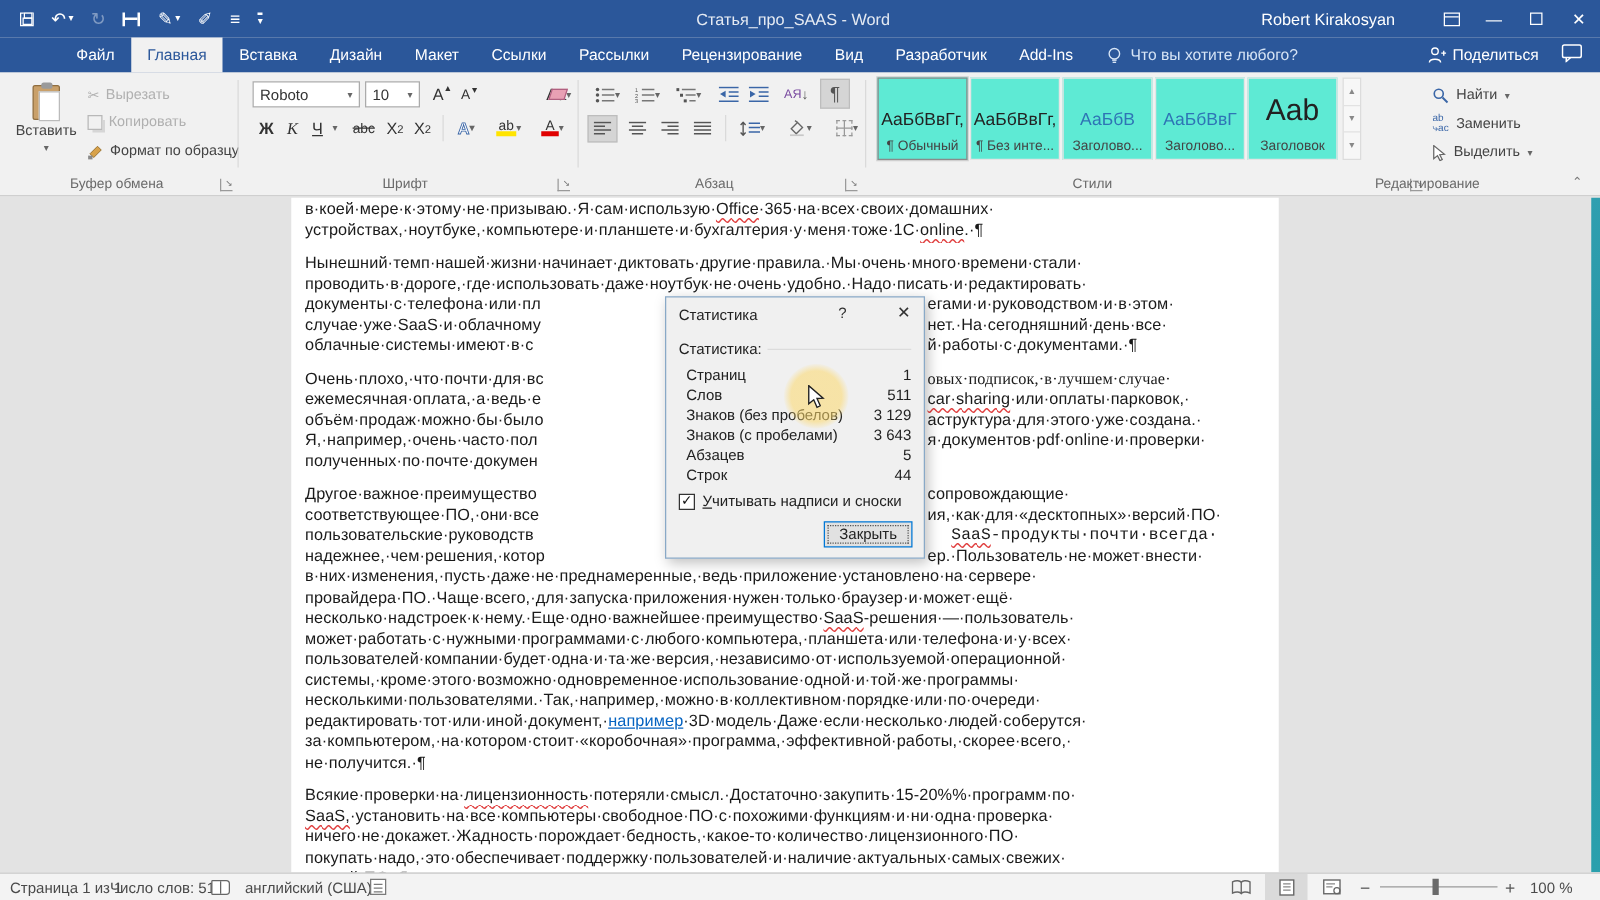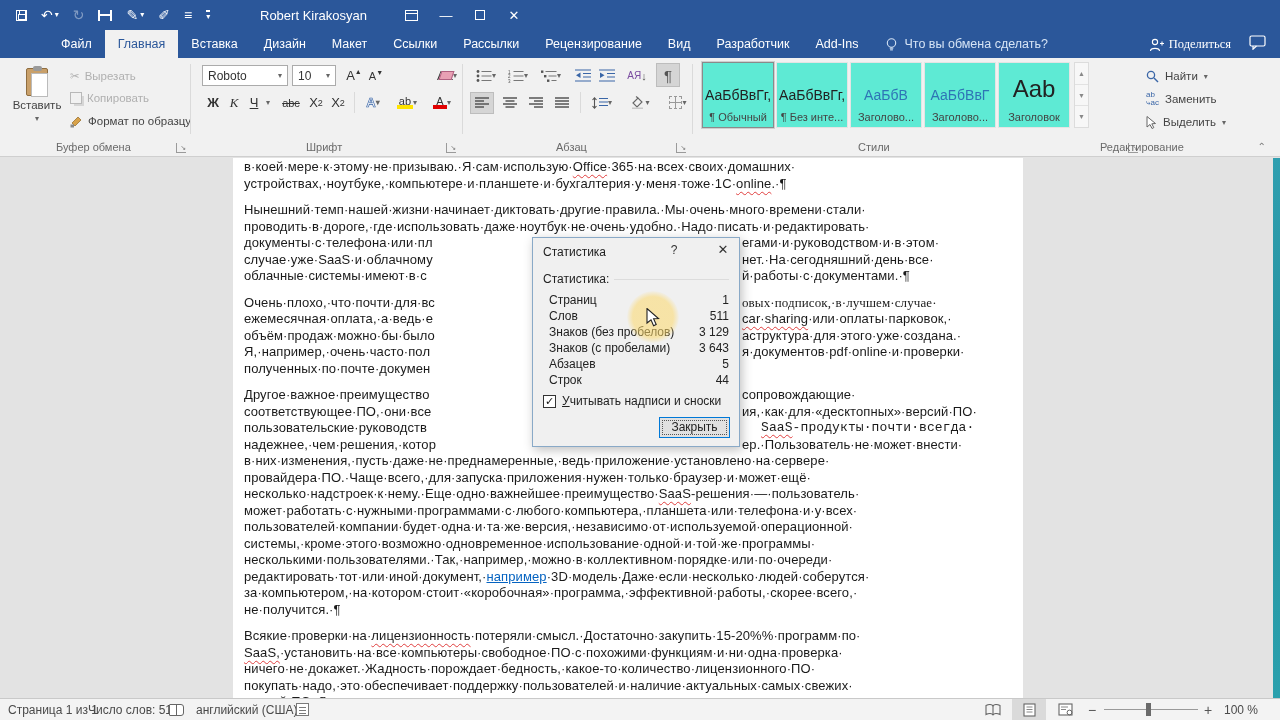--- a/index.html
+++ b/index.html
@@ -26,21 +26,21 @@
   .i-ribbonopt { width:13px; height:11px; border:1px solid #fff; position:relative; }
   .i-ribbonopt:before { content:""; position:absolute; left:0; right:0; top:2px; border-top:1px solid #fff; }
 
   
   .tabsrow { position:absolute; left:0; top:30px; width:1280px; height:28px; background:#2b579a; display:flex; align-items:stretch; color:#fff; }
   .tabs { display:flex;margin-left:48px; }
   .tab { padding:0 13px; display:flex; align-items:center; font-size:12.5px; color:#fff; cursor:default; }
   .tab.active { background:#f1f1f1; color:#2b579a; }
   .tellme { display:flex; align-items:center; gap:6px; font-size:12.5px; color:#d6e4f5; padding-left:14px; }
   .tabs-right { margin-left:auto; display:flex; align-items:center; gap:18px; padding-right:14px; font-size:12.5px; }
-  .share { display:flex; align-items:flex-end; gap:5px;font-family:Liberation Serif, serif; }
+  .share { display:flex; align-items:flex-end; gap:5px; }
 
   
   .ribbon { position:absolute; left:0; top:58px; width:1280px; height:99px; background:#f1f1f1; border-bottom:1px solid #cfcfcf; font-size:11.5px; color:#444; }
   .vsep { position:absolute; top:6px; height:70px; width:1px; background:#dadada; }
   .glabel { position:absolute; bottom:3px; font-size:11px; color:#6a6a6a; }
   .launcher { position:absolute; bottom:3px; width:10px; height:10px; border-left:1px solid #9a9a9a; border-bottom:1px solid #9a9a9a; font-size:7px; color:#777; text-align:right; line-height:9px; }
   .collapse { position:absolute; right:14px; bottom:4px; color:#777; font-size:10px; }
 
   .bigpaste { position:absolute; left:8px; top:5px; width:58px; height:72px; display:flex; flex-direction:column; align-items:center; gap:3px; padding-top:5px; }
   .clipb { width:22px; height:28px; background:#c9a06a; border:1px solid #8f6d3f; border-radius:2px; position:relative; }
@@ -145,20 +145,21 @@
       <span class="qbtn">
           <span>✐</span>
         </span>
       <span class="qbtn">
           <span>≡</span>
         </span>
       <span class="qbtn">
           <span class="i-more">▾</span>
         </span>
     </div>
+    <div class="win-title">Статья_про_SAAS - Word</div>
     <div class="tb-right">
       <span class="user-name">Robert Kirakosyan</span>
       <span class="winbtn">
           <span class="i-ribbonopt"></span>
         </span>
       <span class="winbtn">
           <span>—</span>
         </span>
       <span class="winbtn">
           <span style="font-size:11px;border:1px solid #fff;width:10px;height:10px;display:inline-block;"></span>
@@ -182,21 +183,21 @@
         <div class="tab">Вид</div>
         <div class="tab">Разработчик</div>
         <div class="tab">Add-Ins</div>
       </div>
     <div class="tellme">
       <svg width="13" height="15" viewBox="0 0 13 15">
           <circle cx="6.5" cy="6" r="4.2" fill="none" stroke="#d6e4f5" stroke-width="1.1"></circle>
           <rect x="4.7" y="10.5" width="3.6" height="1.2" fill="#d6e4f5"></rect>
           <rect x="5.1" y="12.3" width="2.8" height="1.1" fill="#d6e4f5"></rect>
         </svg>
-      <span>Что вы обмена сделать?</span>
+      <span>Что вы хотите любого?</span>
     </div>
     <div class="tabs-right">
       <span class="share">
         <svg width="15" height="14" viewBox="0 0 15 14">
             <circle cx="6" cy="4" r="2.6" fill="none" stroke="#fff" stroke-width="1.1"></circle>
             <path d="M1.5 13 C1.5 9.5 10.5 9.5 10.5 13" fill="none" stroke="#fff" stroke-width="1.1"></path>
             <path d="M11 5.5 h4 M13 3.5 v4" stroke="#fff" stroke-width="1.1"></path>
           </svg>
         <span>Поделиться</span>
       </span>

